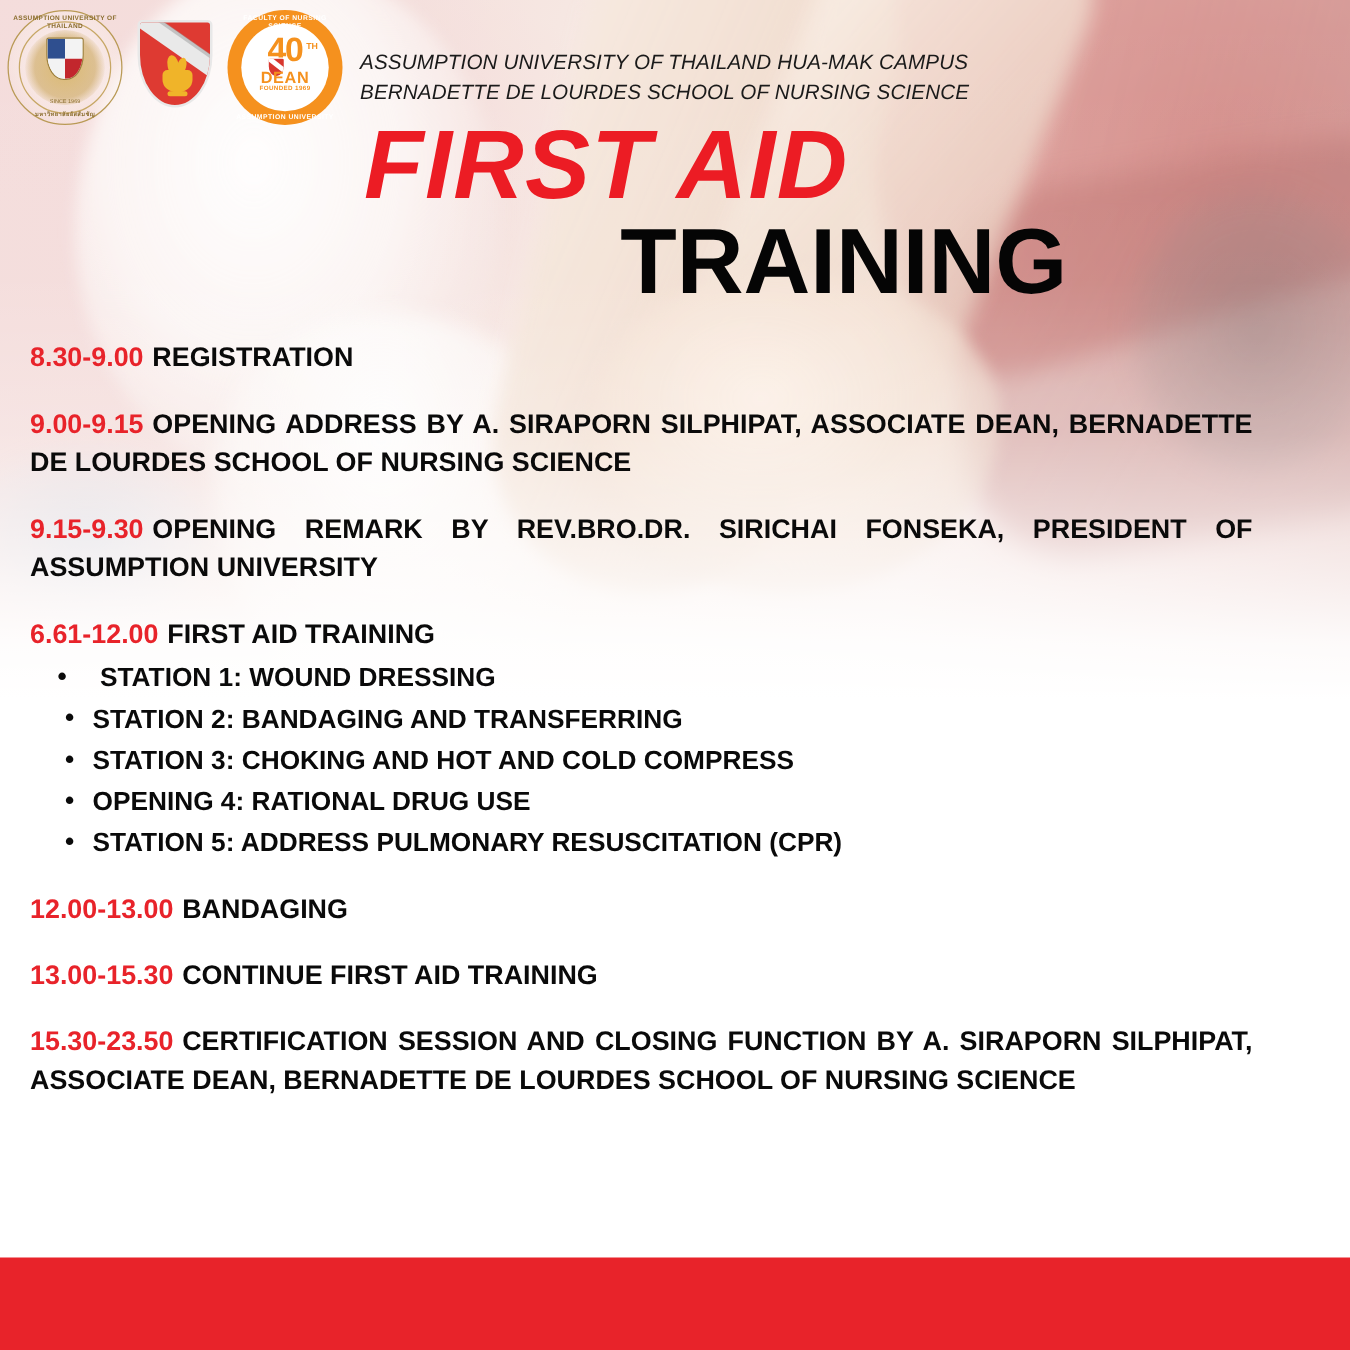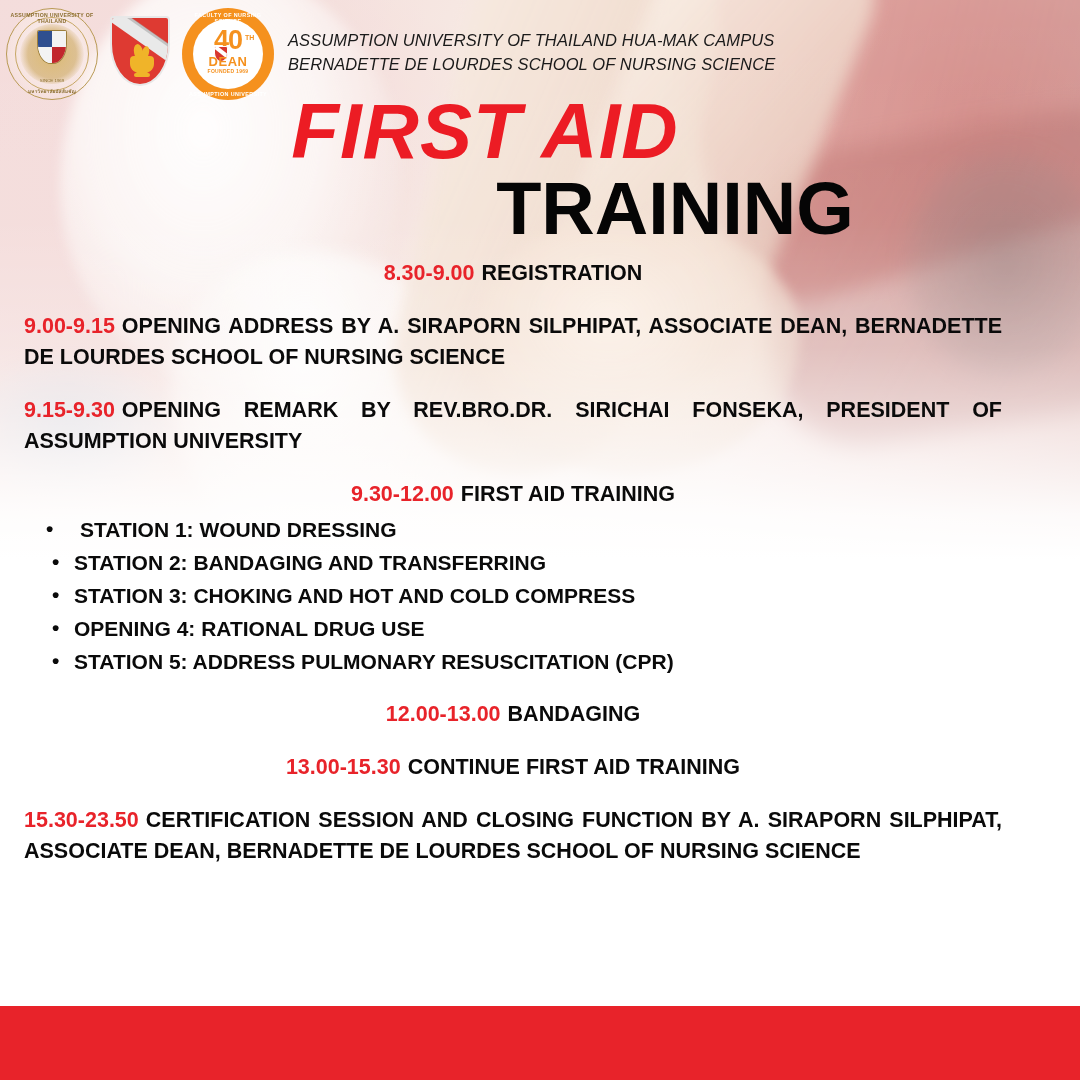--- a/index.html
+++ b/index.html
@@ -192,21 +192,21 @@
     content:""; position:absolute; left:-6px; top:4px; width:28px; height:4px;
     background:#fff; transform:rotate(38deg);
   }
   .badge40 .arc-top, .badge40 .arc-bot {
     position:absolute; left:0; width:92px; text-align:center;
     font-size:5.4px; font-weight:bold; color:#ffffff; letter-spacing:.4px;
   }
   .badge40 .arc-top { top:3.5px; }
   .badge40 .arc-bot { bottom:3.5px; }
 
-  .org { padding:28px 0 0 14px; }
+  .org { padding:38px 0 0 14px; }
   .org div {
     font-style:italic; font-size:16.5px; color:#1a1a1a;
     letter-spacing:.1px; line-height:1.48; white-space:nowrap;
   }
 
   
   .title-first {
     position:absolute; left:0; top:92px; width:1080px;
     text-align:center;
     font-size:78px; font-weight:bold; font-style:italic;
@@ -221,21 +221,21 @@
     transform:translateX(135px);
   }
 
   
   .schedule { position:absolute; left:24px; top:258px; width:978px; }
   .entry { margin-bottom:21px; }
   .entry p {
     font-size:21.5px; font-weight:bold; color:#0a0a0a;
     line-height:1.47; text-align:justify; text-justify:inter-word;
   }
-  .entry p.nojust { text-align:center; }
+  .entry p.nojust { text-align:left;margin-top:13px; }
   .time { color:#e8232a; margin-right:7px; }
 
   ul.stations { list-style:none; margin:2px 0 0 16px; }
   ul.stations li {
     position:relative; padding-left:34px;
     font-size:21px; font-weight:bold; color:#0a0a0a;
     line-height:1.58;
   }
   ul.stations li::before {
     content:"\2022"; position:absolute; left:12px; top:-1px;
@@ -330,21 +330,21 @@
 
     <div class="entry">
       <p><span class="time">9.00-9.15</span><span>OPENING ADDRESS BY A. SIRAPORN SILPHIPAT, ASSOCIATE DEAN, BERNADETTE DE LOURDES SCHOOL OF NURSING SCIENCE</span></p>
     </div>
 
     <div class="entry">
       <p><span class="time">9.15-9.30</span><span>OPENING REMARK BY REV.BRO.DR. SIRICHAI FONSEKA, PRESIDENT OF ASSUMPTION UNIVERSITY</span></p>
     </div>
 
     <div class="entry">
-      <p class="nojust"><span class="time">9.30-12.00</span><span>FIRST AID TRAINING</span></p>
+      <p class="nojust"><span class="time">6.61-12.00</span><span>FIRST AID TRAINING</span></p>
       <ul class="stations">
         <li class="ind">STATION 1: WOUND DRESSING</li>
         <li>STATION 2: BANDAGING AND TRANSFERRING</li>
         <li>STATION 3: CHOKING AND HOT AND COLD COMPRESS</li>
         <li>OPENING 4: RATIONAL DRUG USE</li>
         <li>STATION 5: ADDRESS PULMONARY RESUSCITATION (CPR)</li>
       </ul>
     </div>
 
     <div class="entry">

